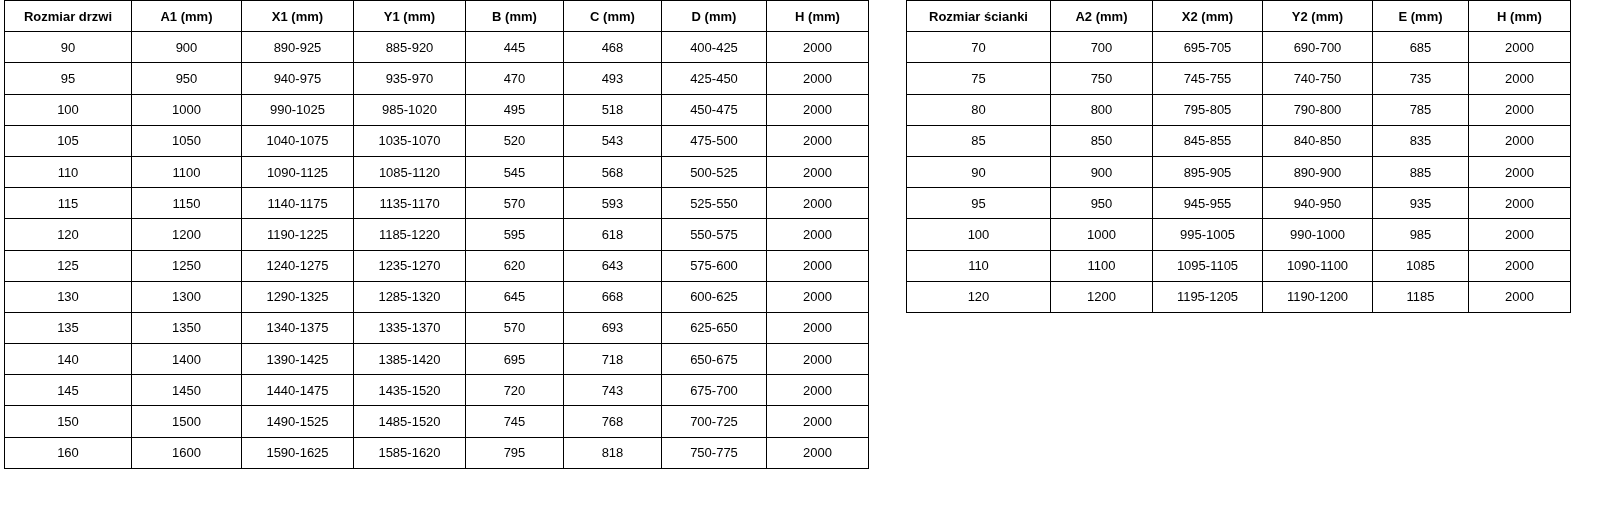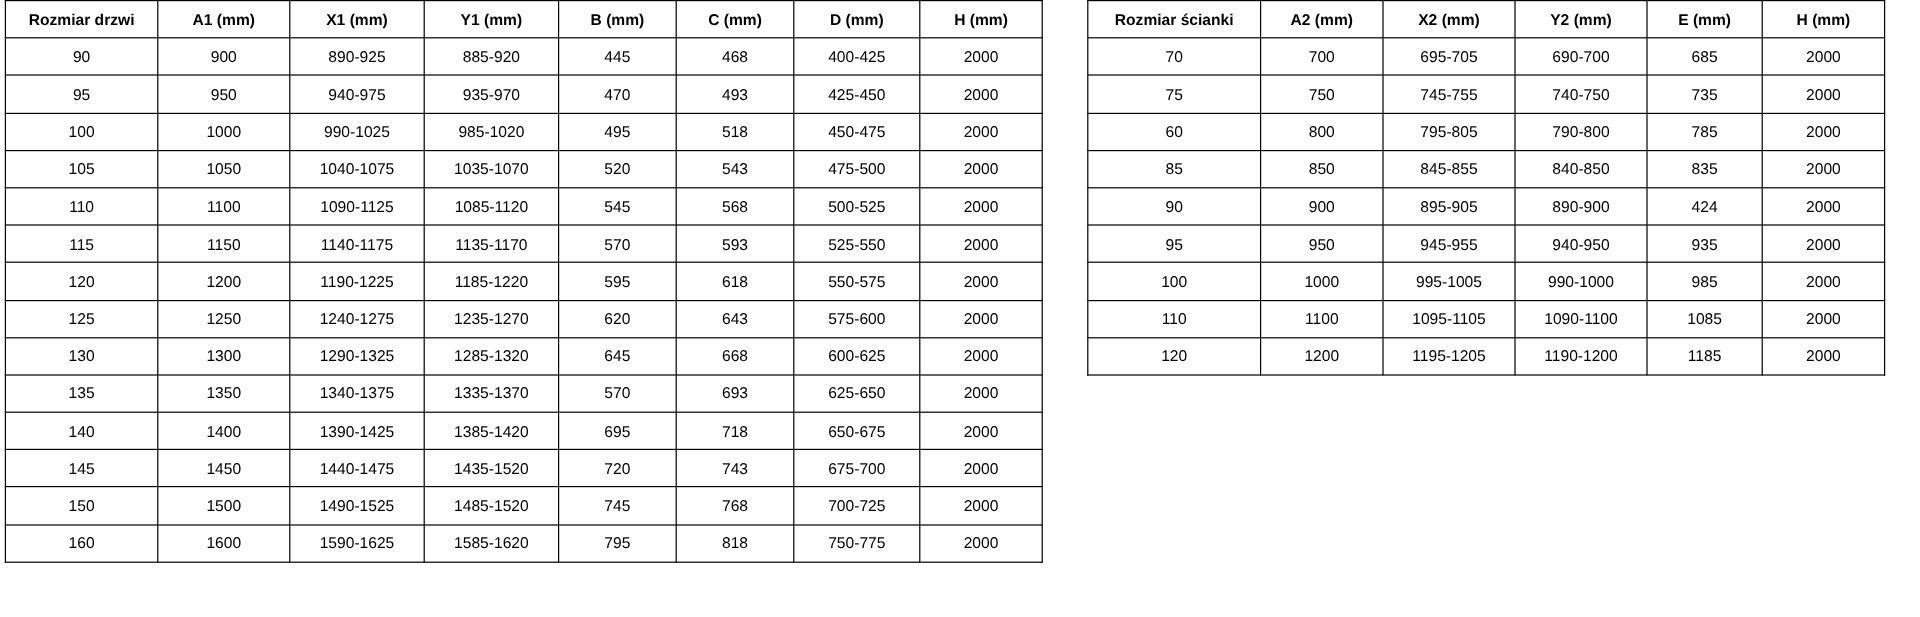--- a/index.html
+++ b/index.html
@@ -271,41 +271,41 @@
           </tr>
           <tr>
             <td>75</td>
             <td>750</td>
             <td>745-755</td>
             <td>740-750</td>
             <td>735</td>
             <td>2000</td>
           </tr>
           <tr>
-            <td>60</td>
+            <td>80</td>
             <td>800</td>
             <td>795-805</td>
             <td>790-800</td>
             <td>785</td>
             <td>2000</td>
           </tr>
           <tr>
             <td>85</td>
             <td>850</td>
             <td>845-855</td>
             <td>840-850</td>
             <td>835</td>
             <td>2000</td>
           </tr>
           <tr>
             <td>90</td>
             <td>900</td>
             <td>895-905</td>
             <td>890-900</td>
-            <td>424</td>
+            <td>885</td>
             <td>2000</td>
           </tr>
           <tr>
             <td>95</td>
             <td>950</td>
             <td>945-955</td>
             <td>940-950</td>
             <td>935</td>
             <td>2000</td>
           </tr>

